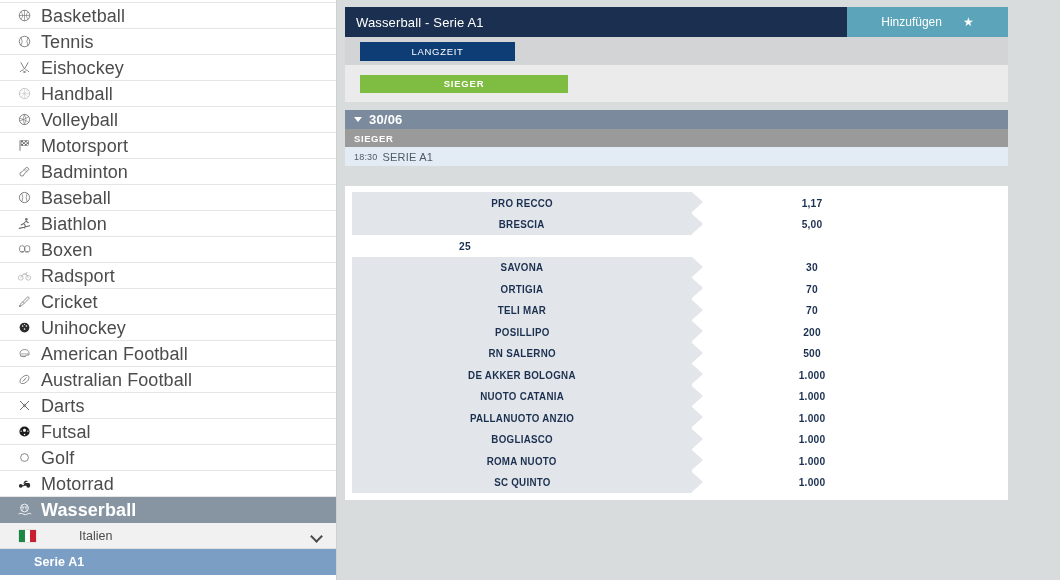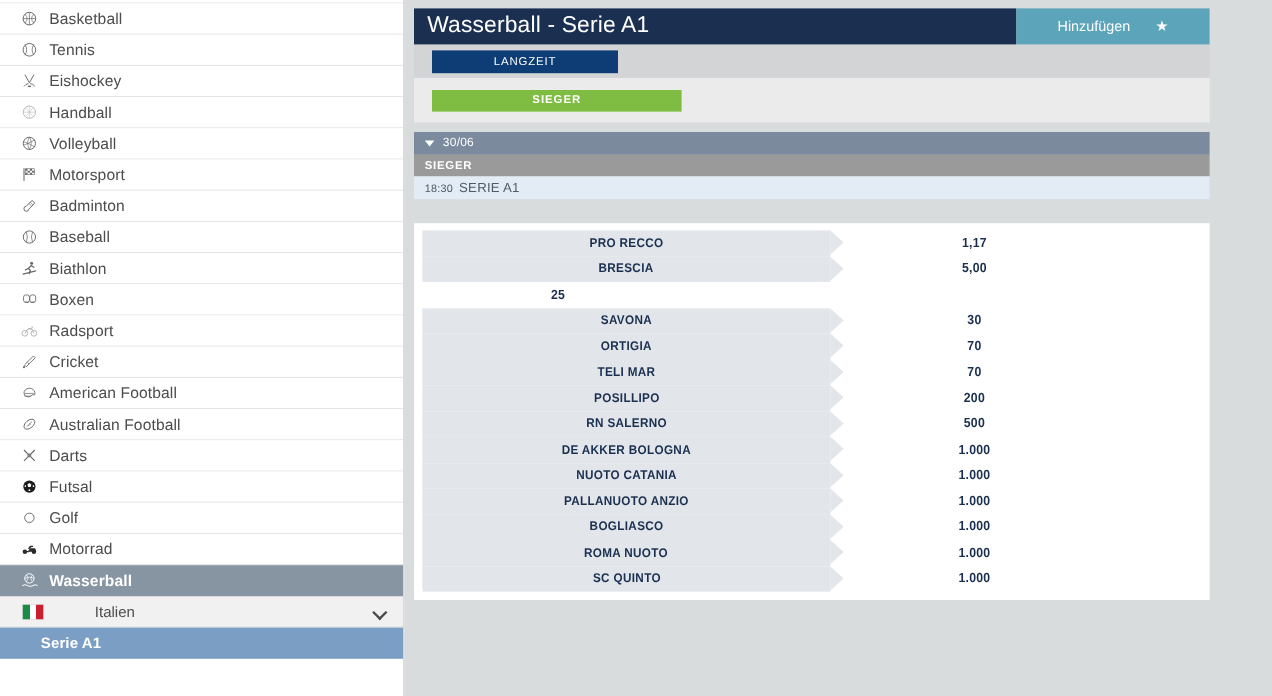--- a/index.html
+++ b/index.html
@@ -46,21 +46,21 @@
     width: 20px;
     height: 18px;
     flex: 0 0 20px;
     display: flex;
     align-items: center;
     justify-content: center;
     margin-right: 7px;
   }
   .sport-icon svg { display: block; }
   .sport-label {
-    font-size: 13px;
+    font-size: 18px;
     color: #4c4c4c;
     letter-spacing: .1px;
     line-height: 1;
   }
 
   
   .sport-row.selected {
     background: #8795a3;
     border-bottom: 1px solid #8795a3;
   }
@@ -146,21 +146,21 @@
   
   .titlebar {
     display: flex;
     height: 30px;
     margin-top: 7px;
   }
   .titlebar-name {
     flex: 1 1 auto;
     background: #1b3050;
     color: #ffffff;
-    font-size: 19px;
+    font-size: 13px;
     display: flex;
     align-items: center;
     padding-left: 11px;
     letter-spacing: .15px;
   }
   .titlebar-add {
     flex: 0 0 161px;
     background: #5ba4b9;
     color: #ffffff;
     font-size: 12px;
@@ -234,22 +234,22 @@
     cursor: pointer;
   }
   .tri-down {
     width: 0; height: 0;
     border-left: 4.5px solid transparent;
     border-right: 4.5px solid transparent;
     border-top: 5px solid #ffffff;
   }
   .date-label {
     color: #ffffff;
-    font-size: 10px;
-    font-weight: normal;
+    font-size: 13px;
+    font-weight: bold;
     letter-spacing: .2px;
   }
 
   
   .market-bar {
     height: 18px;
     background: #9a9a9a;
     display: flex;
     align-items: center;
     padding-left: 9px;
@@ -456,20 +456,34 @@
             <path d="M14.5 3.5l2 2-7 7-2-2 7-7z" fill="none" stroke="#6b6b6b" stroke-width="1"></path>
             <path d="M7.5 10.5l-3 3 2 2 3-3" fill="none" stroke="#6b6b6b" stroke-width="1"></path>
             <circle cx="4" cy="16" r="1.2" fill="#6b6b6b"></circle>
           </svg>
         </span>
         <span class="sport-label">Cricket</span>
       </div>
       <div class="sport-row">
         <span class="sport-icon">
           <svg width="15" height="15" viewBox="0 0 20 20">
+            <circle cx="10" cy="10" r="6.5" fill="#2b2b2b"></circle>
+            <g fill="#ffffff">
+              <circle cx="7.5" cy="8" r="1.1"></circle>
+              <circle cx="12.5" cy="8" r="1.1"></circle>
+              <circle cx="10" cy="12" r="1.1"></circle>
+              <circle cx="10" cy="6" r=".8"></circle>
+            </g>
+          </svg>
+        </span>
+        <span class="sport-label">Unihockey</span>
+      </div>
+      <div class="sport-row">
+        <span class="sport-icon">
+          <svg width="15" height="15" viewBox="0 0 20 20">
             <path d="M4 10a6 5 0 0 1 12-.5v2.5h-2.5a6 6 0 0 1-6 1.5H5z" fill="none" stroke="#6b6b6b" stroke-width="1"></path>
             <path d="M6 13.5q3 2 6 0M5 10.5h10" fill="none" stroke="#6b6b6b" stroke-width=".8"></path>
           </svg>
         </span>
         <span class="sport-label">American Football</span>
       </div>
       <div class="sport-row">
         <span class="sport-icon">
           <svg width="15" height="15" viewBox="0 0 20 20">
             <ellipse cx="10" cy="10" rx="7" ry="4.2" fill="none" stroke="#6b6b6b" stroke-width="1" transform="rotate(-40 10 10)"></ellipse>

